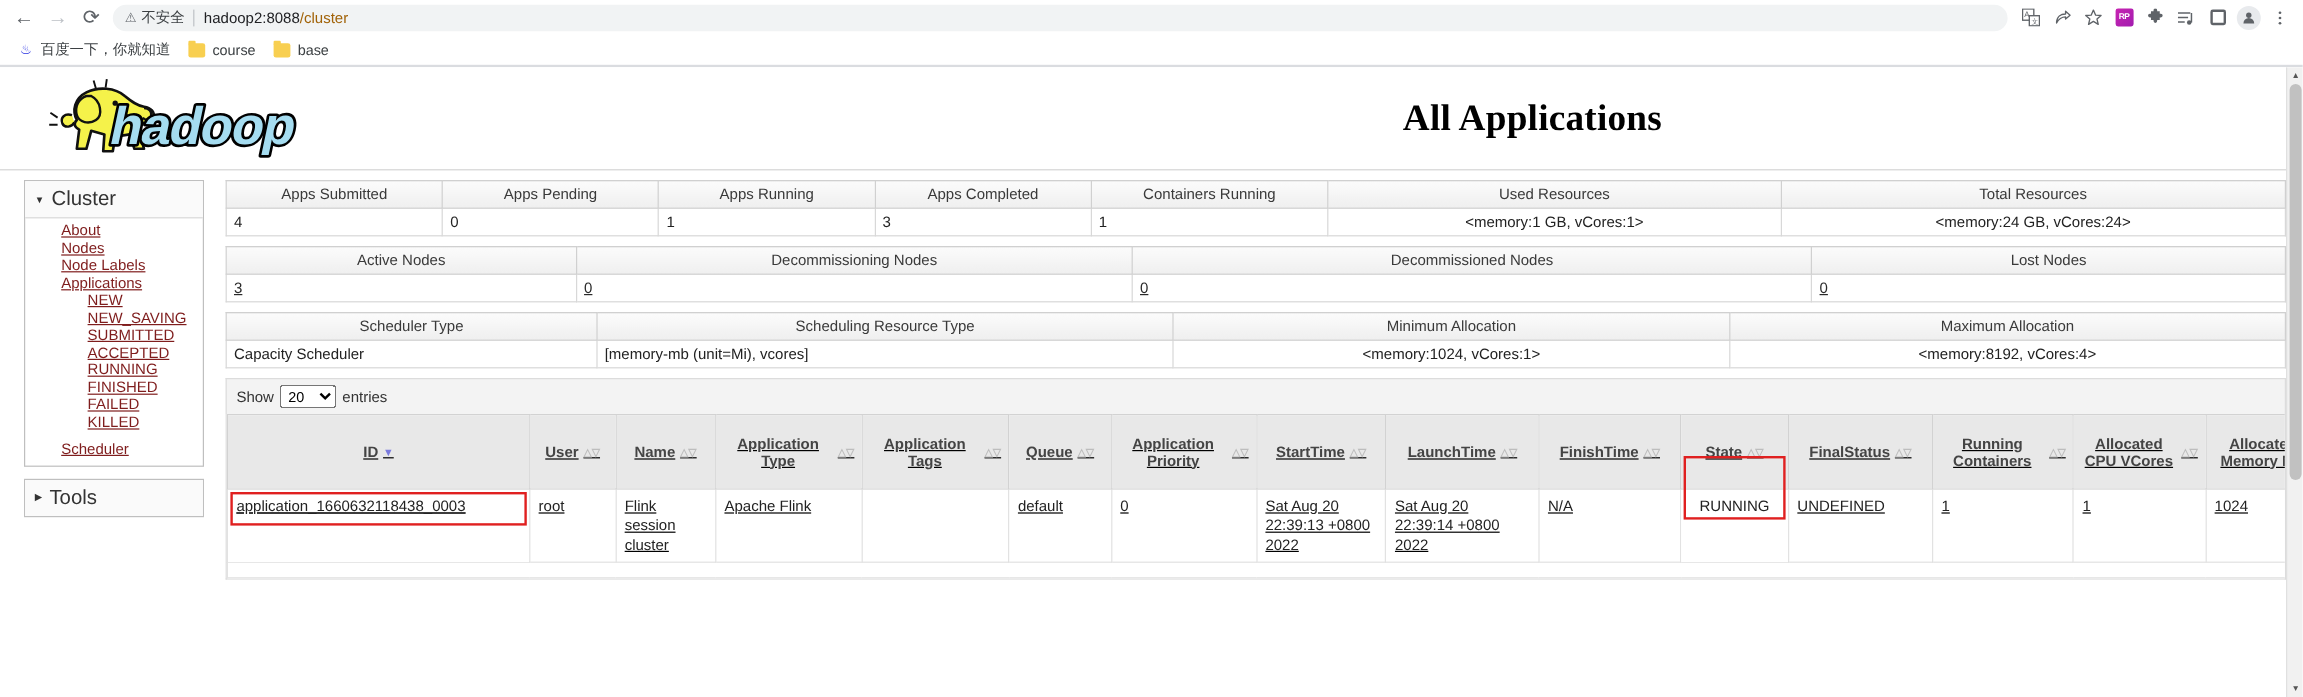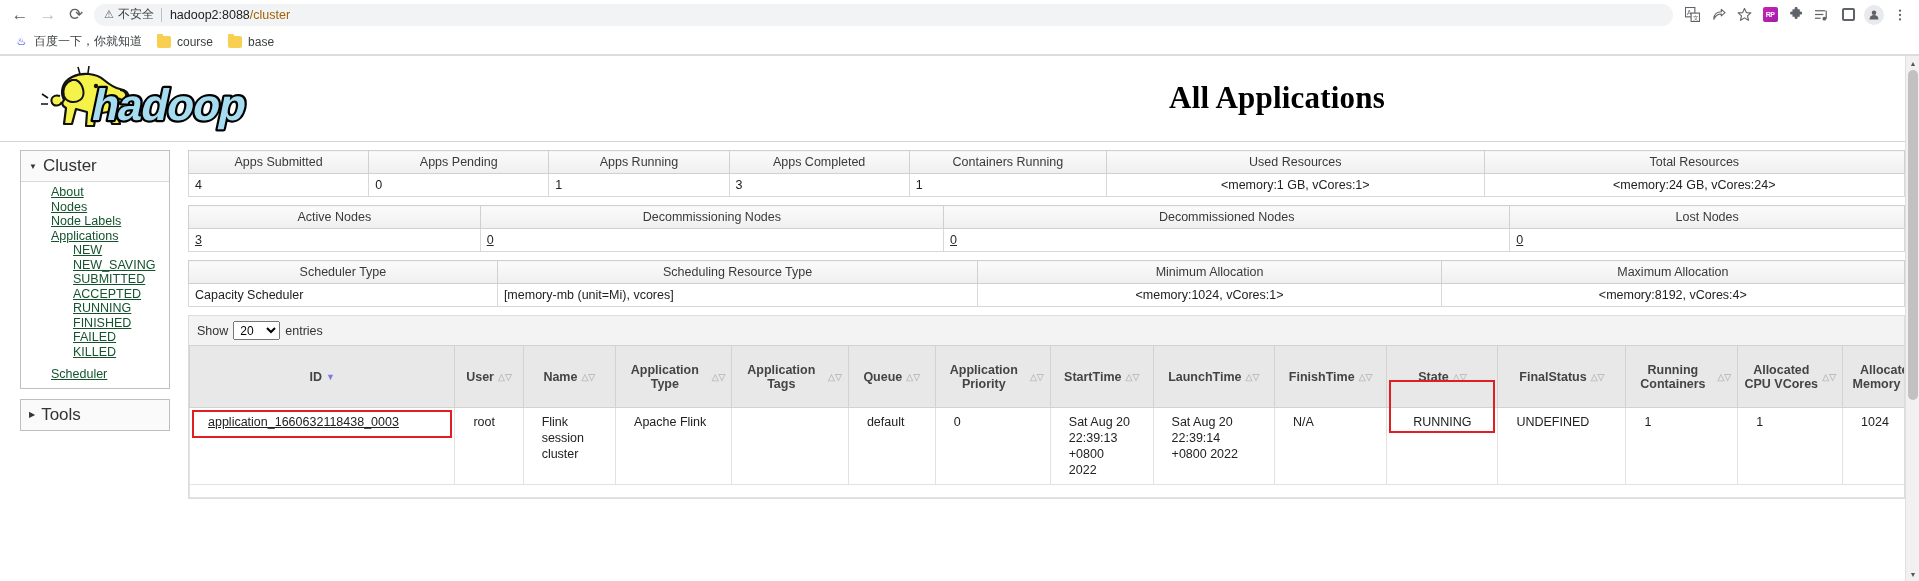--- a/index.html
+++ b/index.html
@@ -201,21 +201,21 @@
     font-family: "Liberation Sans", sans-serif;
   }
   .panel-head.no-border { border-bottom: none; }
   .tri {
     font-size: 8px; margin-right: 6px; color: #333;
     display: inline-block;
   }
   .panel-body { padding: 3px 0 6px 0; }
   .nav-link {
     display: block;
-    color: #14532d;
+    color: #7f1d1d;
     text-decoration: underline;
     font-size: 12.5px;
     line-height: 14.5px;
     padding: 0 0 0 30px;
     white-space: nowrap;
   }
   .nav-link.sub { padding-left: 52px; }
   .nav-link.sched { padding-left: 30px; margin-top: 8px; }
 
   
@@ -277,20 +277,21 @@
     font-family: "Liberation Sans", sans-serif;
     padding: 0 2px;
     height: 19px;
   }
 
   
   .apps-wrap {
     border: 1px solid #dcdcdc;
     border-top: none;
     overflow: hidden;
+    text-decoration: underline;
   }
   table.apps {
     width: 1745px;
     border-collapse: collapse;
     font-size: 12.5px;
   }
   table.apps th {
     background: #e8e8e8;
     border: 1px solid #d2d2d2;
     color: #444;
@@ -309,21 +310,21 @@
     color: #bdbdbd; font-size: 9px; line-height: 8px;
     display: inline-flex; flex-direction: column;
     flex: 0 0 auto;
   }
   .sort-desc {
     color: #7b7bde; font-size: 9px;
     flex: 0 0 auto;
   }
   table.apps td {
     border: 1px solid #e2e2e2;
-    padding: 6px 18px;
+    padding: 6px 7px;
     color: #222;
     vertical-align: top;
     font-size: 12.5px;
     background: #fff;
     line-height: 16px;
   }
   table.apps td.center { text-align: center; }
   .app-id-link {
     color: #222; text-decoration: underline; white-space: nowrap;
   }

